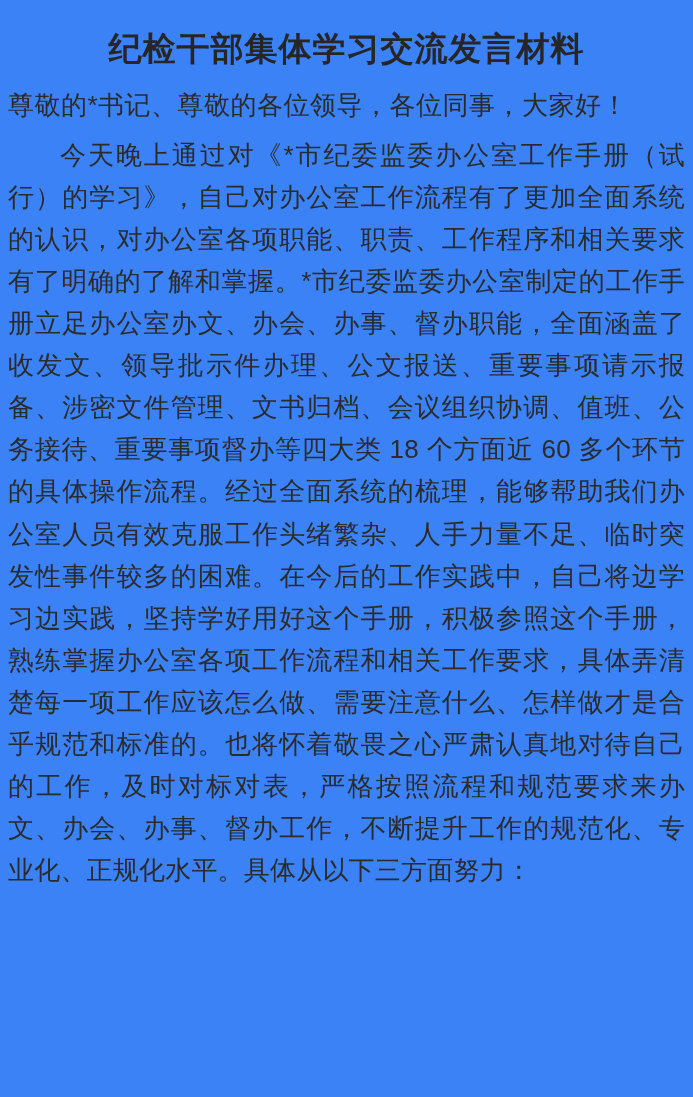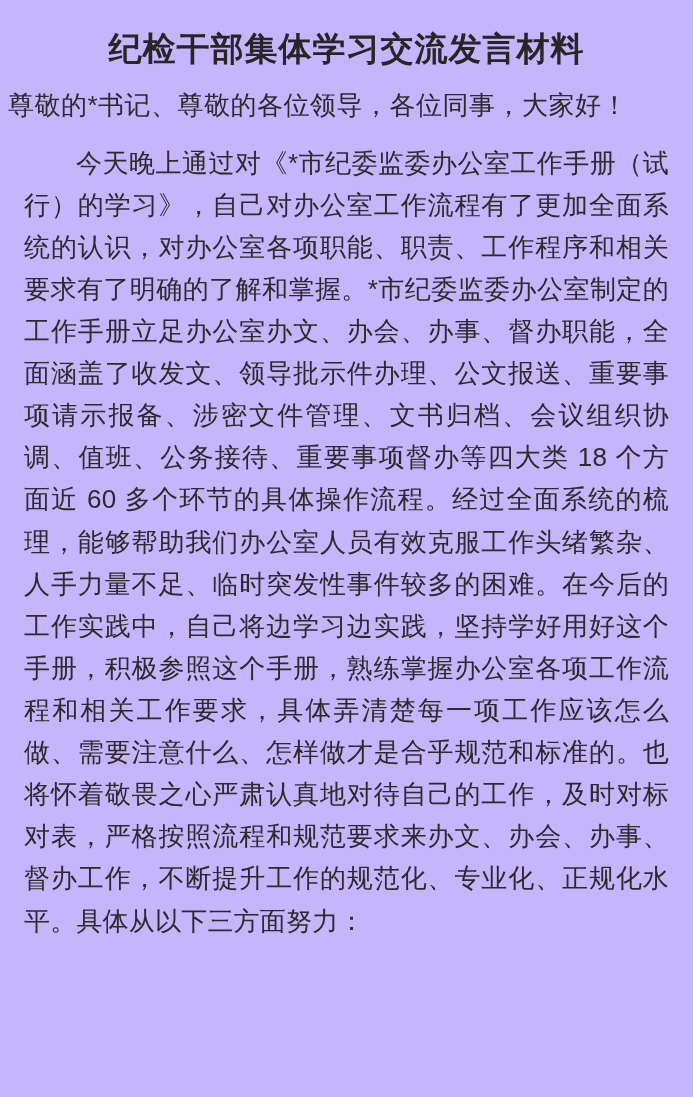--- a/index.html
+++ b/index.html
@@ -12,21 +12,21 @@
     height: 1097px;
     font-family: "Liberation Sans", "DejaVu Sans", sans-serif;
     color: #2b2b2b;
     overflow: hidden;
   }
   .page {
     width: 693px;
     height: 1097px;
     box-sizing: border-box;
     padding: 20px 8px 0 8px;
-    background: #c4b5fd;
+    background: #3b82f6;
   }
   .doc-title {
     font-size: 33px;
     font-weight: bold;
     text-align: center;
     letter-spacing: 1px;
     color: #262626;
     margin: 8px 0 16px 0;
     line-height: 1.25;
   }
@@ -37,21 +37,21 @@
     margin: 8px 0 8px 0;
     letter-spacing: 0.5px;
   }
   .body-para {
     font-size: 26px;
     line-height: 1.62;
     color: #2b2b2b;
     text-align: justify;
     text-justify: inter-ideograph;
     text-indent: 2em;
-    margin: 16px;
+    margin: 0;
     letter-spacing: 0.2px;
   }
 </style>
 </head>
 <body>
 
 <div class="page">
   <h1 class="doc-title">纪检干部集体学习交流发言材料</h1>
   <p class="salutation">尊敬的*书记、尊敬的各位领导，各位同事，大家好！</p>
   <p class="body-para">今天晚上通过对《*市纪委监委办公室工作手册（试行）的学习》，自己对办公室工作流程有了更加全面系统的认识，对办公室各项职能、职责、工作程序和相关要求有了明确的了解和掌握。*市纪委监委办公室制定的工作手册立足办公室办文、办会、办事、督办职能，全面涵盖了收发文、领导批示件办理、公文报送、重要事项请示报备、涉密文件管理、文书归档、会议组织协调、值班、公务接待、重要事项督办等四大类 18 个方面近 60 多个环节的具体操作流程。经过全面系统的梳理，能够帮助我们办公室人员有效克服工作头绪繁杂、人手力量不足、临时突发性事件较多的困难。在今后的工作实践中，自己将边学习边实践，坚持学好用好这个手册，积极参照这个手册，熟练掌握办公室各项工作流程和相关工作要求，具体弄清楚每一项工作应该怎么做、需要注意什么、怎样做才是合乎规范和标准的。也将怀着敬畏之心严肃认真地对待自己的工作，及时对标对表，严格按照流程和规范要求来办文、办会、办事、督办工作，不断提升工作的规范化、专业化、正规化水平。具体从以下三方面努力：</p>

